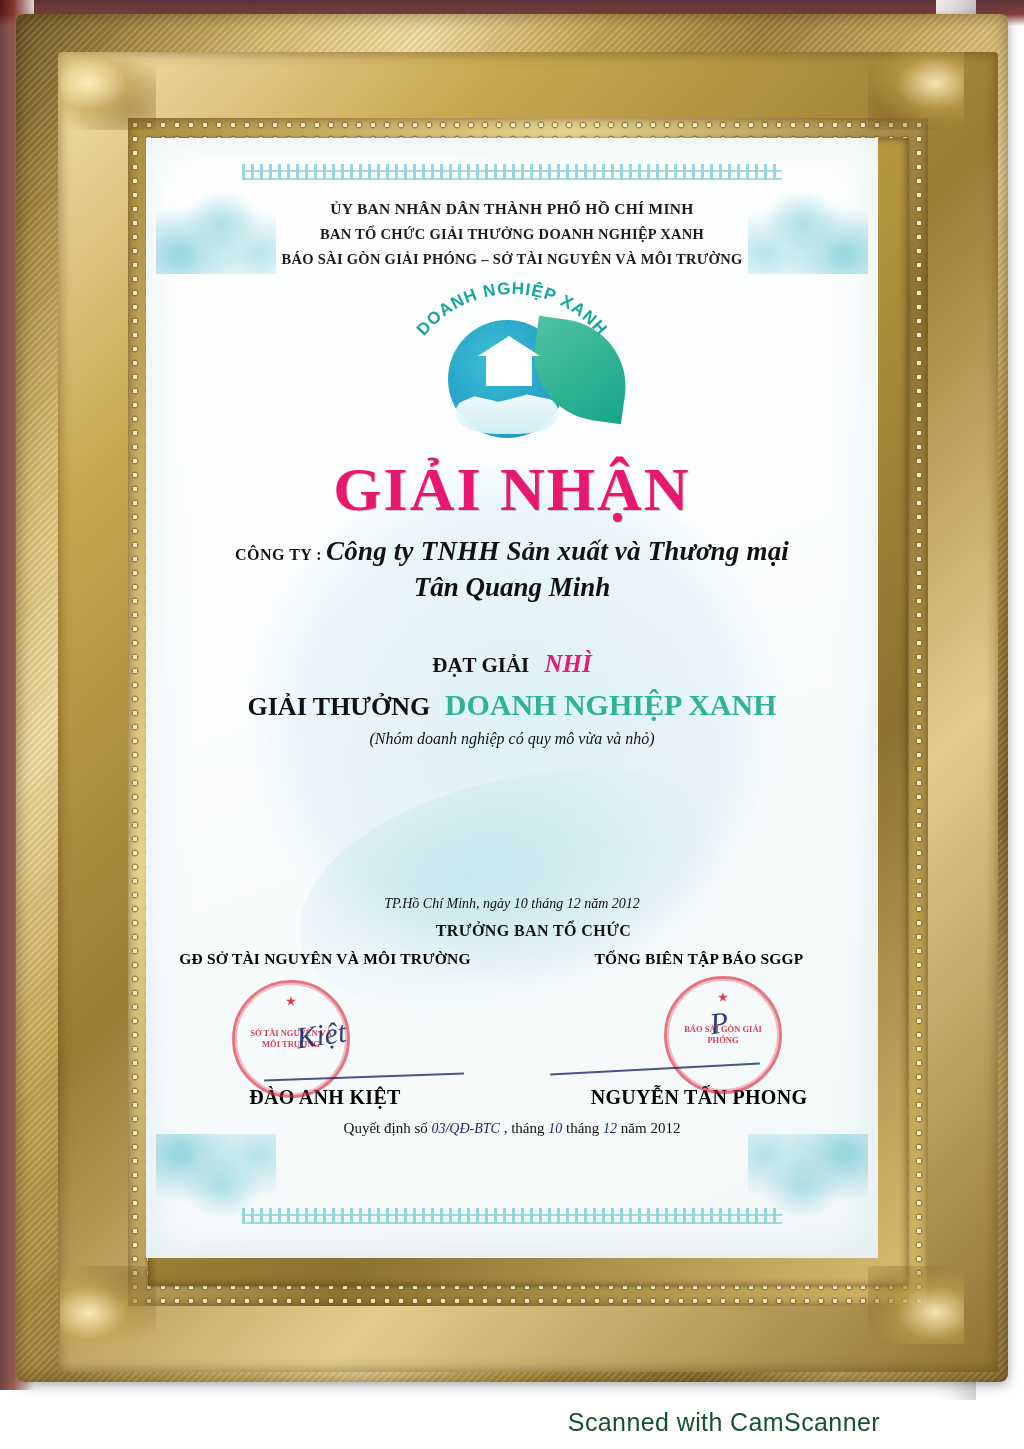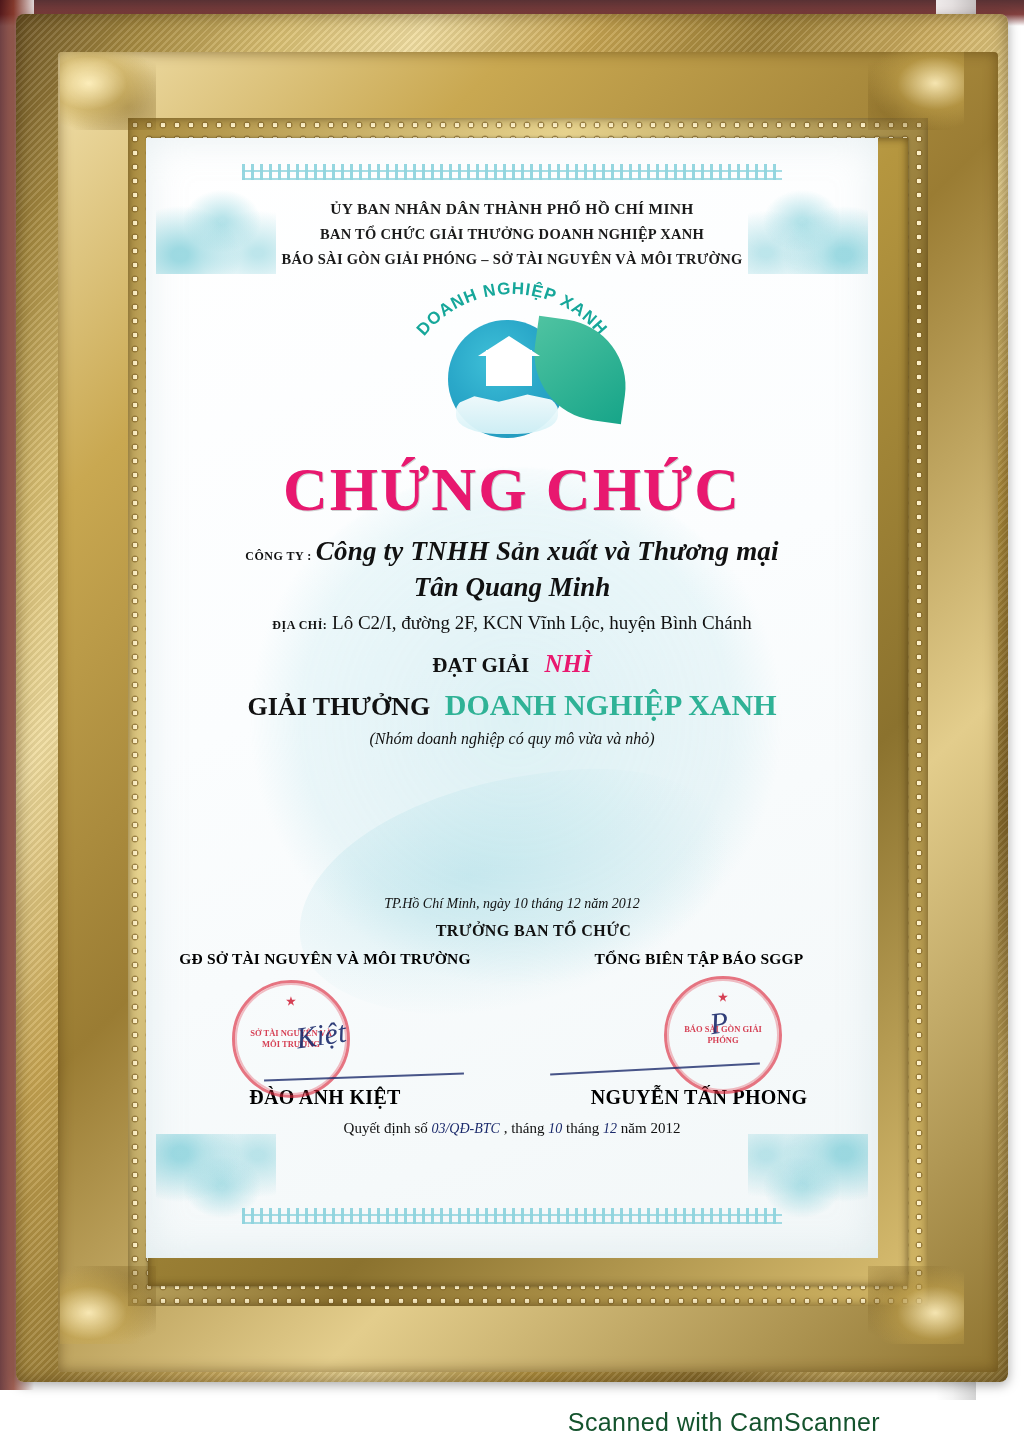--- a/index.html
+++ b/index.html
@@ -251,21 +251,21 @@
     text-shadow: 1px 1px 0 rgba(0,0,0,.18);
   }
 
   .row {
     position: absolute;
     left: 0; right: 0;
     text-align: center;
     color: #111;
   }
   .lbl {
-    font-size: 12px;
+    font-size: 16px;
     font-variant: small-caps;
     font-weight: 700;
     letter-spacing: .5px;
   }
   .company-name {
     font-size: 27px;
     font-weight: 700;
     font-style: italic;
     letter-spacing: .2px;
     text-align: right;
@@ -418,32 +418,28 @@
           <textPath href="#arcpath" startOffset="50%" text-anchor="middle">DOANH NGHIỆP XANH</textPath>
         </text>
       </svg>
       <div class="logo-circle"></div>
       <div class="logo-leaf"></div>
       <div class="logo-roof"></div>
       <div class="logo-house"></div>
       <div class="logo-wave"></div>
     </div>
 
-    <div class="title-chungnhan">CHỨNG CHỨC</div>
+    <div class="title-chungnhan">GIẢI NHẬN</div>
 
     <div class="row r-company">
       <span class="lbl">CÔNG TY :</span>
       <span class="company-name">Công ty TNHH Sản xuất và Thương mại</span>
     </div>
     <div class="row r-company2">Tân Quang Minh</div>
 
-    <div class="row r-address">
-      <span class="lbl">ĐỊA CHỈ:</span>
-      <span>Lô C2/I, đường 2F, KCN Vĩnh Lộc, huyện Bình Chánh</span>
-    </div>
 
     <div class="row r-prize">
       <span>ĐẠT GIẢI</span>
       <span class="prize-value">NHÌ</span>
     </div>
 
     <div class="row r-award">
       <span>GIẢI THƯỞNG</span>
       <span class="award-green">DOANH NGHIỆP XANH</span>
     </div>

